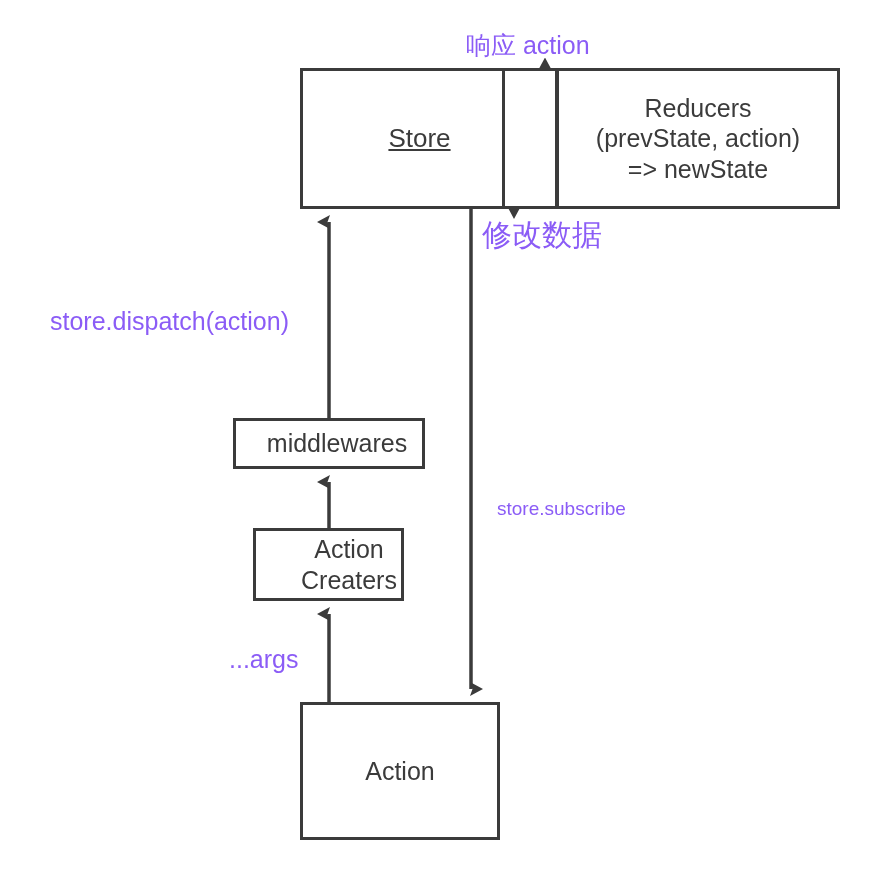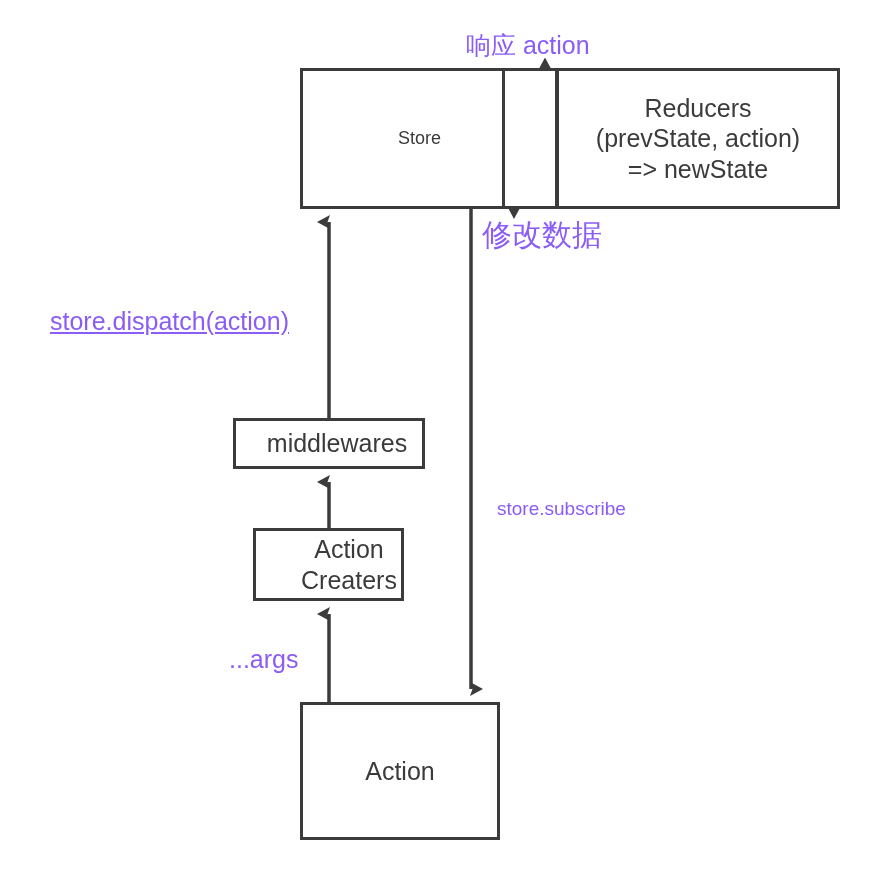--- a/index.html
+++ b/index.html
@@ -37,21 +37,22 @@
     color: #3b3b3b;
   }
   .node-label {
     display: block;
     line-height: 1.22;
     white-space: pre;
   }
   
   #node-store {
     left: 300px; top: 68px; width: 239px; height: 141px;
-    font-size: 18px;
+    font-size: 26px;
+    text-decoration: underline;
   }
   #node-corridor {
     left: 502px; top: 68px; width: 56px; height: 141px;
     border-left-width: 3px; border-right-width: 3px;
   }
   #node-reducers {
     left: 556px; top: 68px; width: 284px; height: 141px;
     font-size: 25px;
     flex-direction: column;
   }
@@ -72,21 +73,21 @@
   }
   
   .edge-label {
     position: absolute;
     color: #8b5cf6;
     white-space: pre;
     line-height: 1.2;
   }
   #label-respond-action   { left: 466px; top: 30px;  font-size: 25px; }
   #label-modify-data      { left: 482px; top: 217px; font-size: 30px; }
-  #label-store-dispatch   { left: 50px;  top: 306px; font-size: 25px; text-decoration: underline; }
+  #label-store-dispatch   { left: 50px;  top: 306px; font-size: 25px; }
   #label-store-subscribe  { left: 497px; top: 498px; font-size: 19px; }
   #label-args             { left: 229px; top: 644px; font-size: 25px; }
 </style>
 </head>
 <body>
 
 <div id="diagram-root">
 
   <svg id="diagram-svg" viewBox="0 0 890 888" xmlns="http://www.w3.org/2000/svg">
     <defs>

